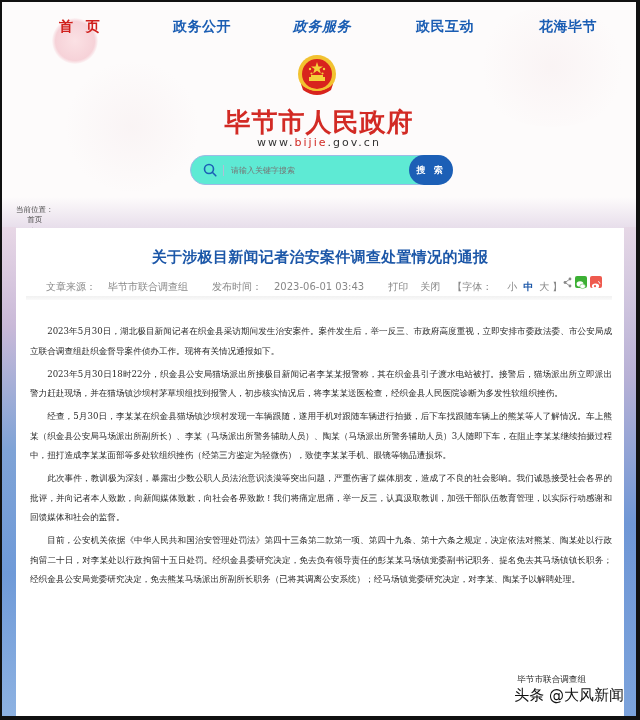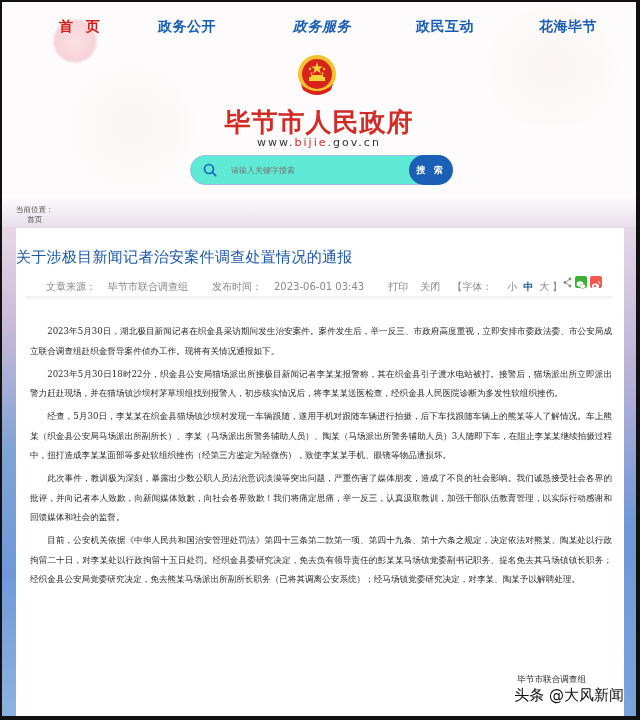--- a/index.html
+++ b/index.html
@@ -76,22 +76,22 @@
     }
     .pin-icon { width: 10px; height: 12px; margin-right: 6px; }
     .crumb-link { color: #444; cursor: pointer; }
     .crumb-sep { margin: 0 3px; color: #444; }
 
     
     .card {
       position: absolute; left: 14px; top: 226px; width: 608px; height: 490px; background: #fff;
     }
     .article-title {
-      position: absolute; left: 0; width: 608px; top: 20px; 
-      font-size: 15px; font-weight: normal; color: #1c57a8; letter-spacing: 0.3px;
+      position: absolute; left: 0; width: 608px; top: 20px; text-align: center;
+      font-size: 15px; font-weight: bold; color: #1c57a8; letter-spacing: 0.3px;
     }
     .meta {
       position: absolute; left: 30px; top: 52px; display: flex; font-size: 10px; color: #888;
       white-space: nowrap;
     }
     .meta span { margin-right: 12px; }
     .meta .mlink { cursor: pointer; }
     .meta .fs { margin-right: 0; }
     .meta .fs-opt { cursor: pointer; margin: 0 3px; }
     .meta .fs-opt.sel { color: #1c57a8; font-weight: bold; }
@@ -134,21 +134,21 @@
 
   <div class="bg-flower" style="left:470px;top:5px;width:160px;height:120px;background:radial-gradient(circle,#f4e6e8,rgba(255,255,255,0) 70%);"></div>
   <div class="bg-flower" style="left:60px;top:60px;width:140px;height:130px;background:radial-gradient(circle,#f3e7e9,rgba(255,255,255,0) 70%);"></div>
   <div class="bg-mountain"></div>
   <div class="side-left"></div>
   <div class="side-right"></div>
 
   <div class="nav">
     <div class="nav-blossom"></div>
     <a class="nav-item active" style="left:57px;">首 页</a>
-    <a class="nav-item" style="left:156px;">政务公开</a>
+    <a class="nav-item" style="left:171px;">政务公开</a>
     <a class="nav-item" style="left:291px;font-style:italic;">政务服务</a>
     <a class="nav-item" style="left:414px;">政民互动</a>
     <a class="nav-item" style="left:537px;">花海毕节</a>
   </div>
 
   <svg class="emblem" viewBox="0 0 44 46">
     <circle cx="22" cy="20" r="19" fill="#f2c230"></circle>
     <circle cx="22" cy="20" r="15" fill="#d8231d"></circle>
     <polygon points="22,8 23.5,12.5 28,12.5 24.5,15 25.8,19.5 22,16.8 18.2,19.5 19.5,15 16,12.5 20.5,12.5" fill="#f5d13a"></polygon>
     <circle cx="15" cy="15" r="1.2" fill="#f5d13a"></circle>

